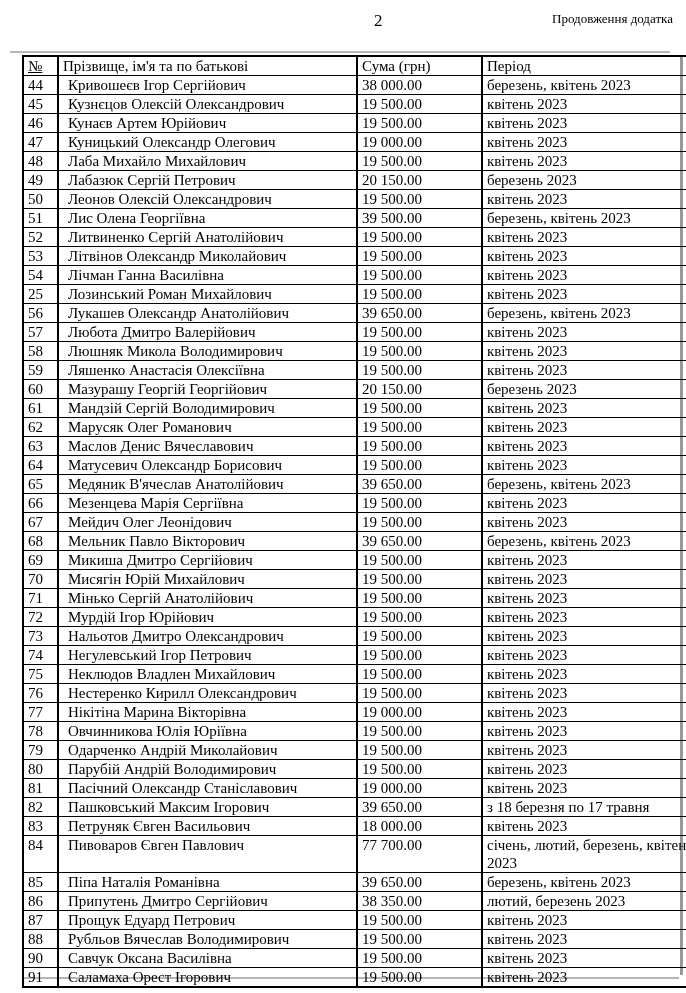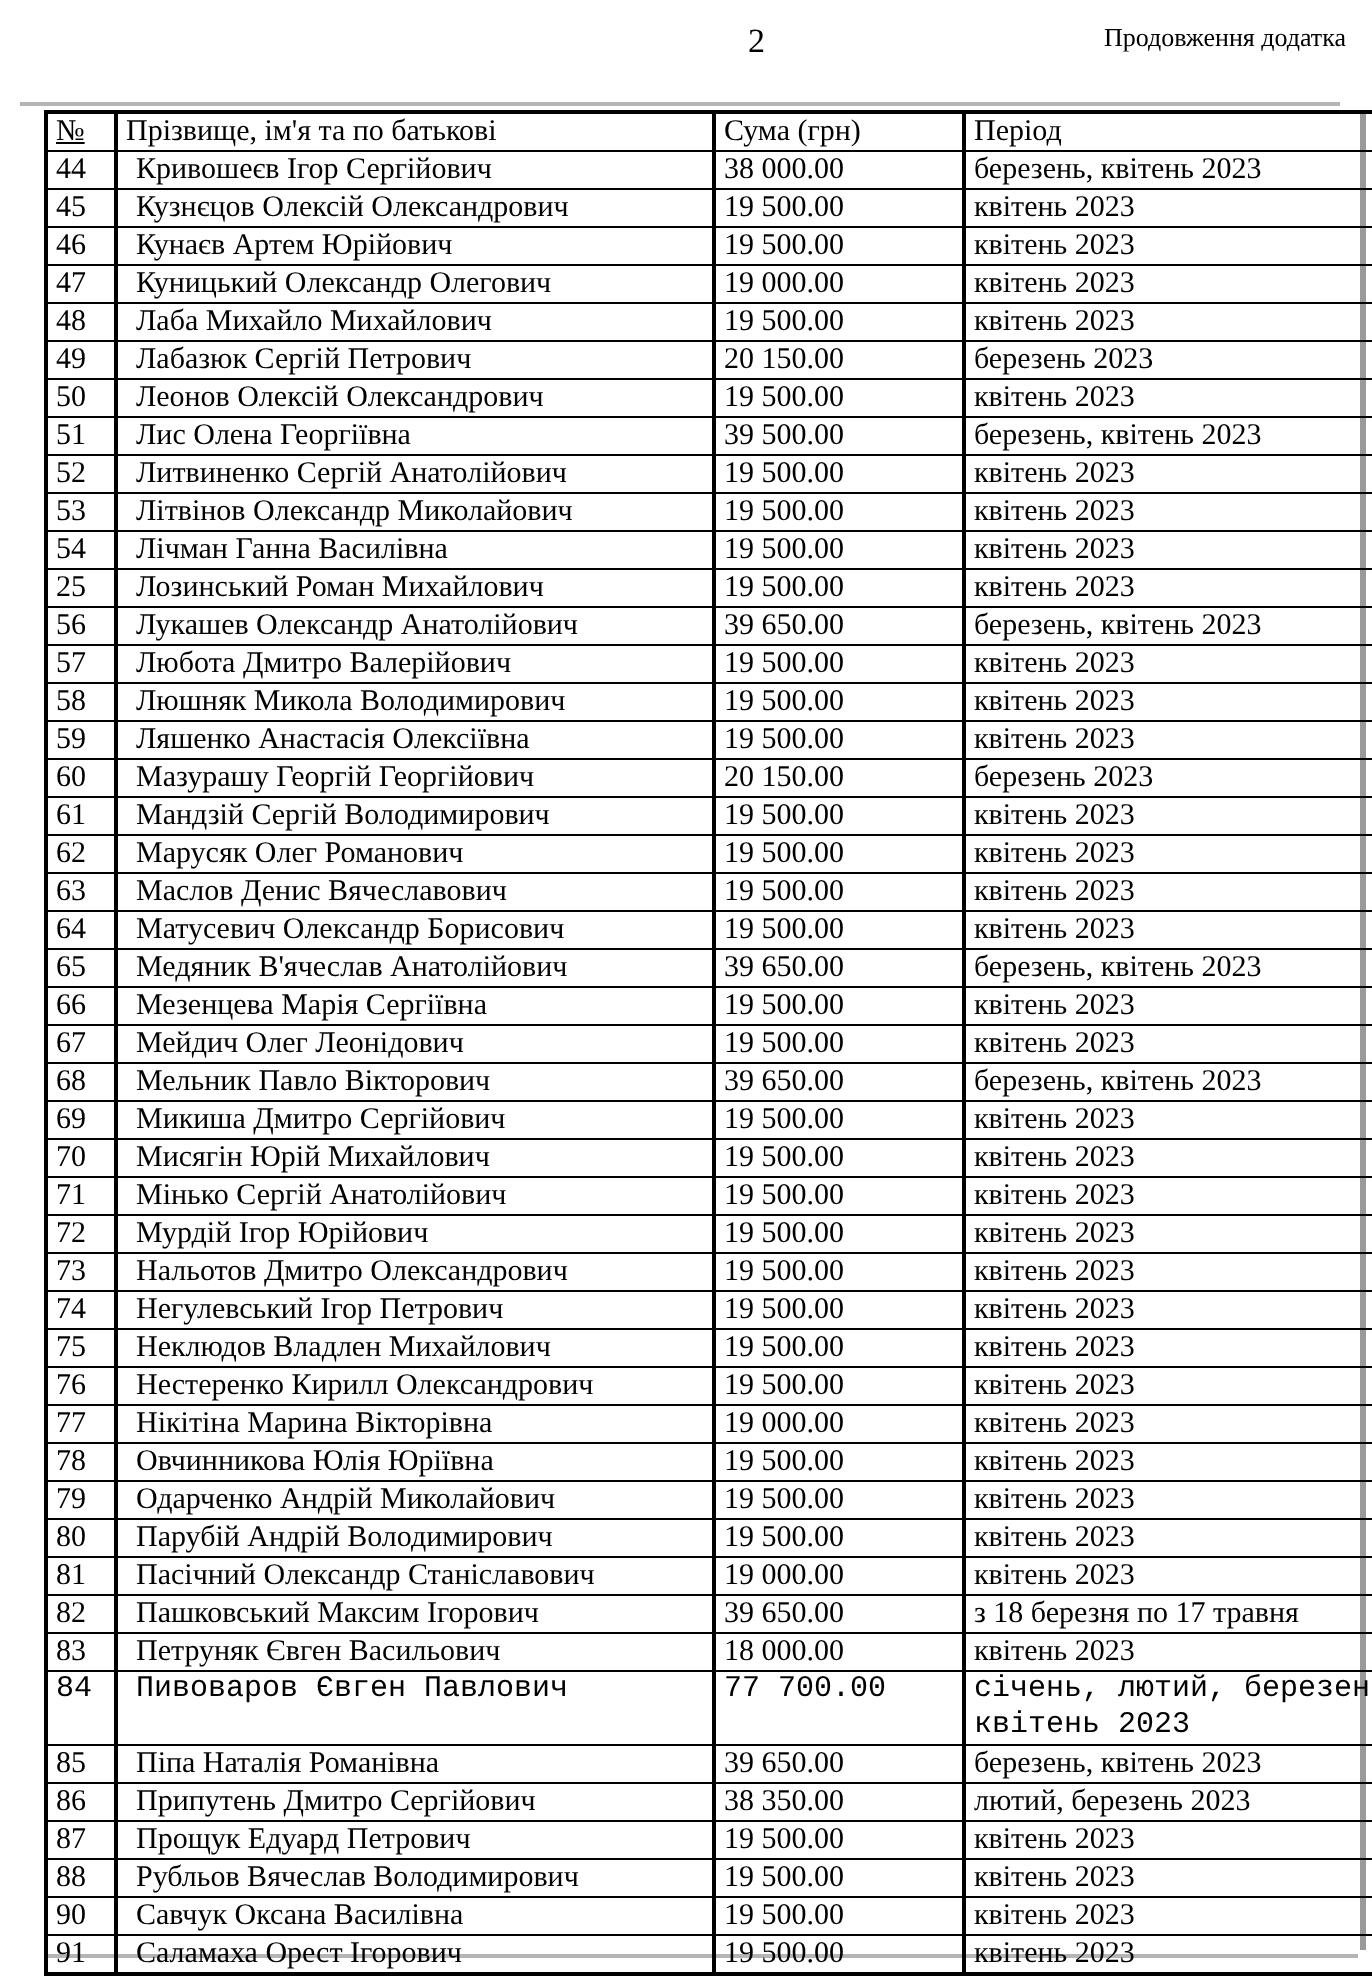--- a/index.html
+++ b/index.html
@@ -26,21 +26,21 @@
     overflow: hidden;
     white-space: nowrap;
   }
   table.doc { border: 2px solid #000; }
   .c-num { width: 35px; }
   .c-name { width: 299px; }
   .c-sum { width: 125px; }
   .c-period { width: 229px; }
   table.doc td.c-name { padding-left: 9px; margin-top: 10px; }
   table.doc th.c-name { padding-left: 4px; margin-left: 27px; }
-  tr.tall td { height: 35.7px; white-space: normal; font-family: Liberation Mono, monospace; }
+  tr.tall td { height: 35.7px; white-space: normal; }
   .underline { text-decoration: underline; }
 
   td.rel { position: relative; }
   td.rel .clip2 { position: absolute; top: 0; left: 4px; right: 0; height: 24px; overflow: hidden; line-height: 18px; }
 
   
   .shadow-top { position: absolute; top: 51px; left: 10px; width: 660px; height: 2px; background: #b5b5b5; }
   .shadow-right { position: absolute; top: 57px; left: 680px; width: 3px; height: 918px; background: #9a9a9a; }
   .shadow-bottom { position: absolute; top: 977px; left: 24px; width: 655px; height: 2px; background: #b5b5b5; }
 </style>

